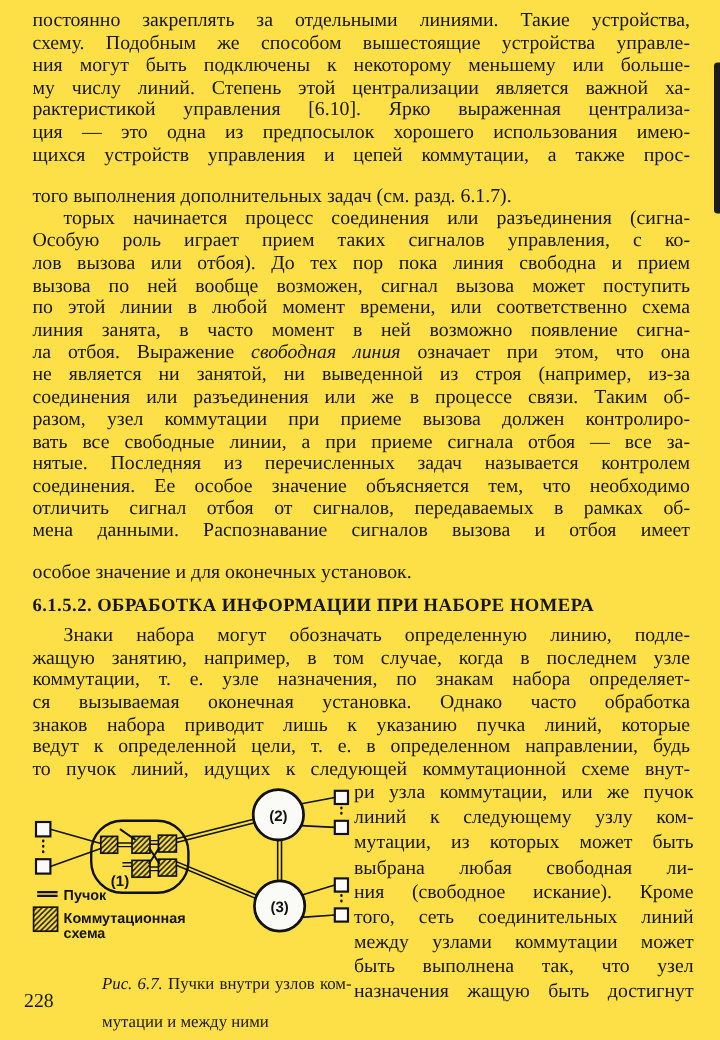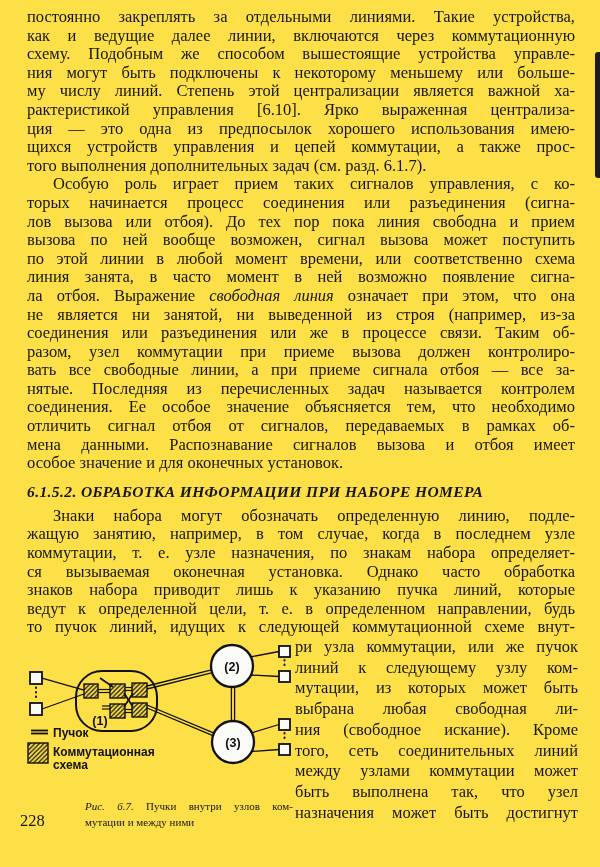--- a/index.html
+++ b/index.html
@@ -7,64 +7,62 @@
     position:relative;width:600px;height:867px;box-sizing:border-box;
     padding-top:8px;background:#fde047;color:#161616;overflow:hidden;
     font-family:"Liberation Serif","DejaVu Serif",serif;
   }
   .text-block{margin:0 25px 0 27px;}
   .tl{
     font-size:16.5px;line-height:18.6px;
     text-align:justify;text-align-last:justify;
     white-space:normal;
   }
-  .tl.last-left{text-align-last:left;}
+  .tl.last-left{text-align-last:left;margin-top:16px;}
   .indent .tl:first-child{text-indent:26px;}
   .section-heading{
     margin:10px 25px 7px 27px;
     font-size:15.5px;line-height:17px;font-weight:bold;
     letter-spacing:.4px;
-    font-style:italic;
   }
   .figure-row{display:flex;height:209px;overflow:hidden;}
   .fig-col{position:relative;width:275px;margin-left:20px;flex:none;}
   .wrap-col{width:283px;flex:none;}
   .wrap-col .tl{line-height:20.7px;}
   .caption{margin:18px 0 0 65px;width:208px;font-size:14.6px;}
-  .caption .tl{font-size:11px;line-height:15.8px;}
+  .caption .tl{font-size:14px;line-height:15.8px;}
   .pagenum{position:absolute;left:0;top:174px;font-size:16.5px;}
   .scan-streak{
     position:absolute;right:0;top:52px;width:5px;height:126px;
     background:#1c1c1c;border-radius:3px 0 0 3px;
   }
   svg text{font-family:"Liberation Sans","DejaVu Sans",sans-serif;font-weight:bold;fill:#111;}
   svg .node-label{font-size:12.5px;}
   svg .legend-label{font-size:12px;}
   i{font-style:italic;}
 </style>
 </head>
 <body>
 
 <div class="page">
 
   <div class="text-block">
       <div class="tl">постоянно закреплять за отдельными линиями. Такие устройства,</div>
-      <div class="tl">как и ведущие далее линии, включаются через коммутационную</div>
       <div class="tl">схему. Подобным же способом вышестоящие устройства управле-</div>
       <div class="tl">ния могут быть подключены к некоторому меньшему или больше-</div>
       <div class="tl">му числу линий. Степень этой централизации является важной ха-</div>
       <div class="tl">рактеристикой управления [6.10]. Ярко выраженная централиза-</div>
       <div class="tl">ция — это одна из предпосылок хорошего использования имею-</div>
       <div class="tl">щихся устройств управления и цепей коммутации, а также прос-</div>
       <div class="tl last-left">того выполнения дополнительных задач (см. разд. 6.1.7).</div>
     </div>
 
   <div class="text-block indent">
+      <div class="tl">торых начинается процесс соединения или разъединения (сигна-</div>
       <div class="tl">Особую роль играет прием таких сигналов управления, с ко-</div>
-      <div class="tl">торых начинается процесс соединения или разъединения (сигна-</div>
       <div class="tl">лов вызова или отбоя). До тех пор пока линия свободна и прием</div>
       <div class="tl">вызова по ней вообще возможен, сигнал вызова может поступить</div>
       <div class="tl">по этой линии в любой момент времени, или соответственно схема</div>
       <div class="tl">линия занята, в часто момент в ней возможно появление сигна-</div>
       <div class="tl">ла отбоя. Выражение <i>свободная линия</i> означает при этом, что она</div>
       <div class="tl">не является ни занятой, ни выведенной из строя (например, из-за</div>
       <div class="tl">соединения или разъединения или же в процессе связи. Таким об-</div>
       <div class="tl">разом, узел коммутации при приеме вызова должен контролиро-</div>
       <div class="tl">вать все свободные линии, а при приеме сигнала отбоя — все за-</div>
       <div class="tl">нятые. Последняя из перечисленных задач называется контролем</div>
@@ -187,19 +185,19 @@
 
     <div class="wrap-col">
         <div class="tl">ри узла коммутации, или же пучок</div>
         <div class="tl">линий к следующему узлу ком-</div>
         <div class="tl">мутации, из которых может быть</div>
         <div class="tl">выбрана любая свободная ли-</div>
         <div class="tl">ния (свободное искание). Кроме</div>
         <div class="tl">того, сеть соединительных линий</div>
         <div class="tl">между узлами коммутации может</div>
         <div class="tl">быть выполнена так, что узел</div>
-        <div class="tl">назначения может быть достигнут</div>
+        <div class="tl">назначения жащую быть достигнут</div>
       </div>
 
   </div>
 
   <div class="scan-streak"></div>
 </div>
 
 </body></html>

